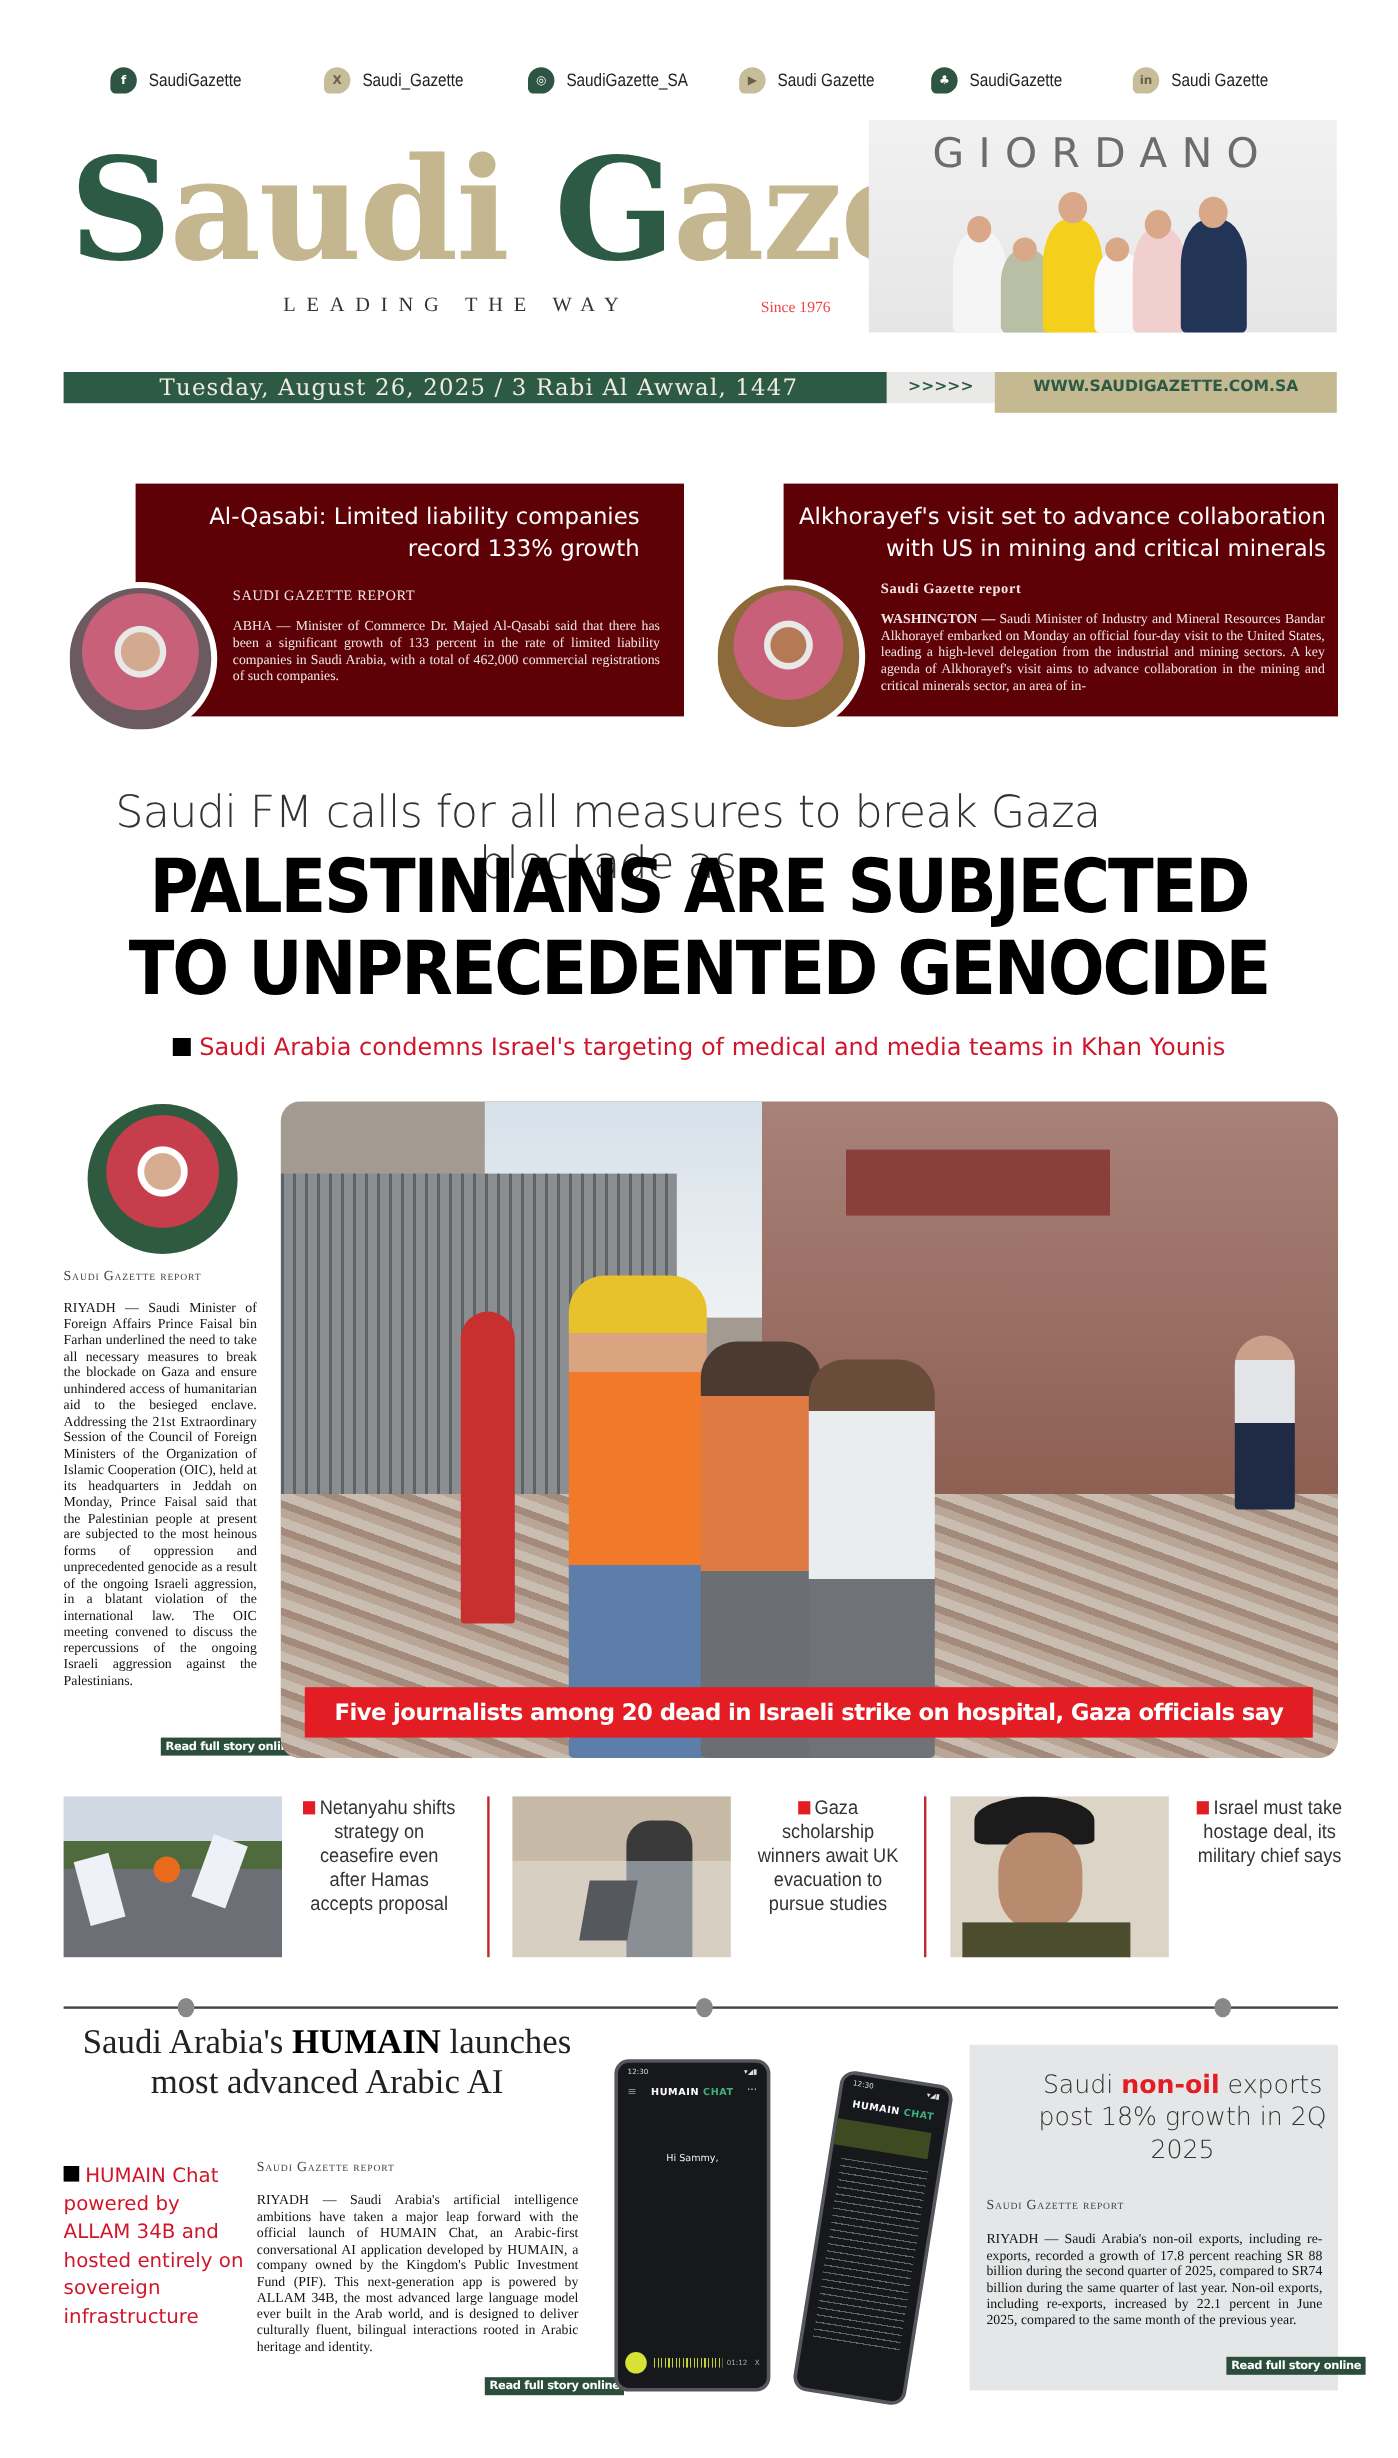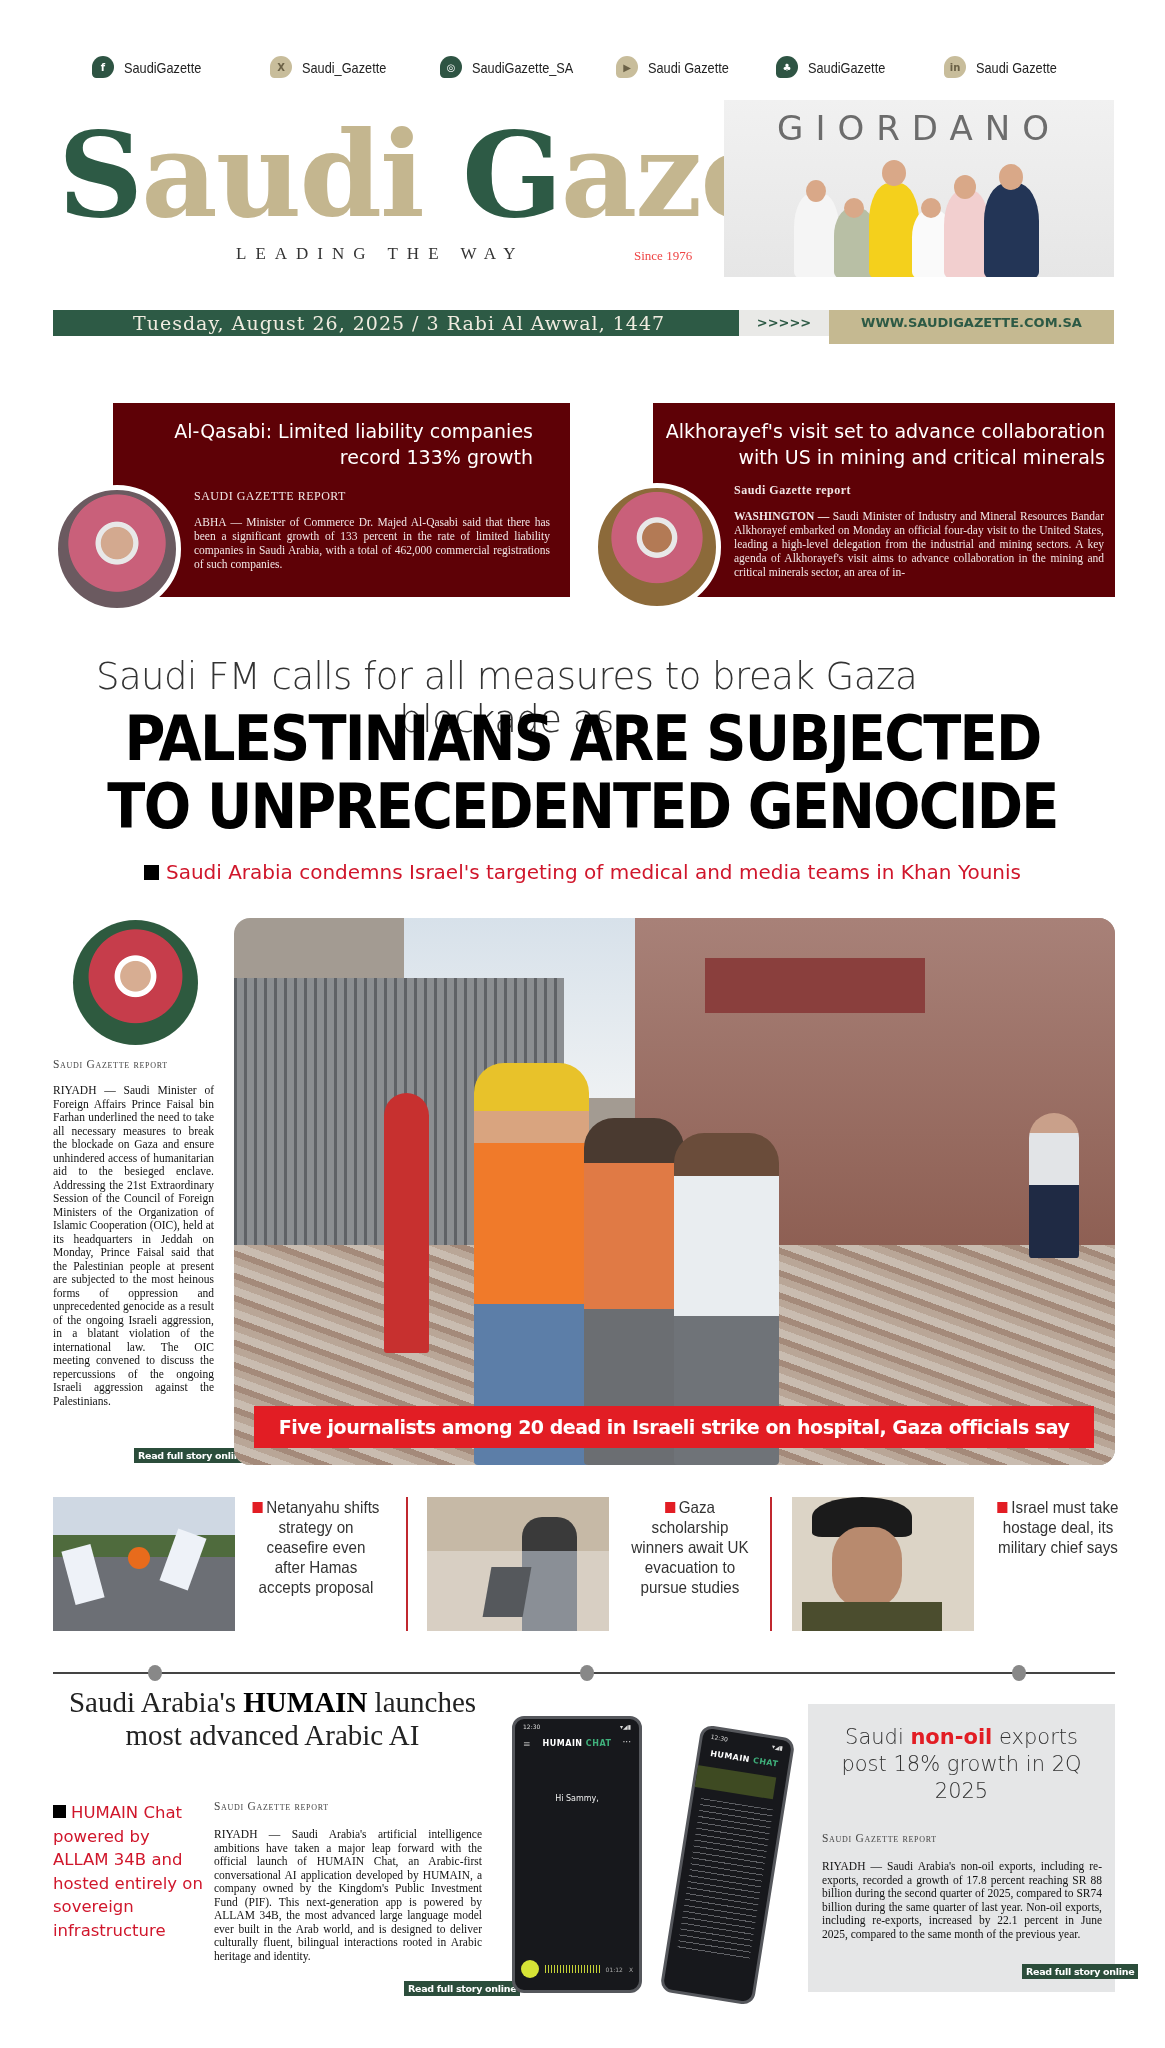--- a/index.html
+++ b/index.html
@@ -244,17 +244,17 @@
   <div class="ph-hi">Hi Sammy,</div>
   <div class="ph-voice">
     <div class="ph-mic"></div>
     <div class="ph-wave"></div>
     <span>01:12</span>
     <span style="margin-left:6px;">X</span>
   </div>
 </div>
 
 <div class="abs greybox">
-  <div class="gb-head" style="padding:0 30px;"><span>Saudi </span><span class="red">non-oil</span><span> exports post 18% growth in 2Q 2025</span></div>
+  <div class="gb-head" style="padding:0 30px;margin-left:24px;"><span>Saudi </span><span class="red">non-oil</span><span> exports post 18% growth in 2Q 2025</span></div>
   <div class="rep-small" style="position:absolute;left:14px;top:128px;">Saudi Gazette report</div>
   <div class="colbody" style="position:absolute;left:14px;top:156px;width:280px;">RIYADH — Saudi Arabia's non-oil exports, including re-exports, recorded a growth of 17.8 percent reaching SR 88 billion during the second quarter of 2025, compared to SR74 billion during the same quarter of last year. Non-oil exports, including re-exports, increased by 22.1 percent in June 2025, compared to the same month of the previous year.</div>
   <div class="readbtn" style="position:absolute;left:186px;top:260px;">Read full story online</div>
 </div>
 
 </body></html>

